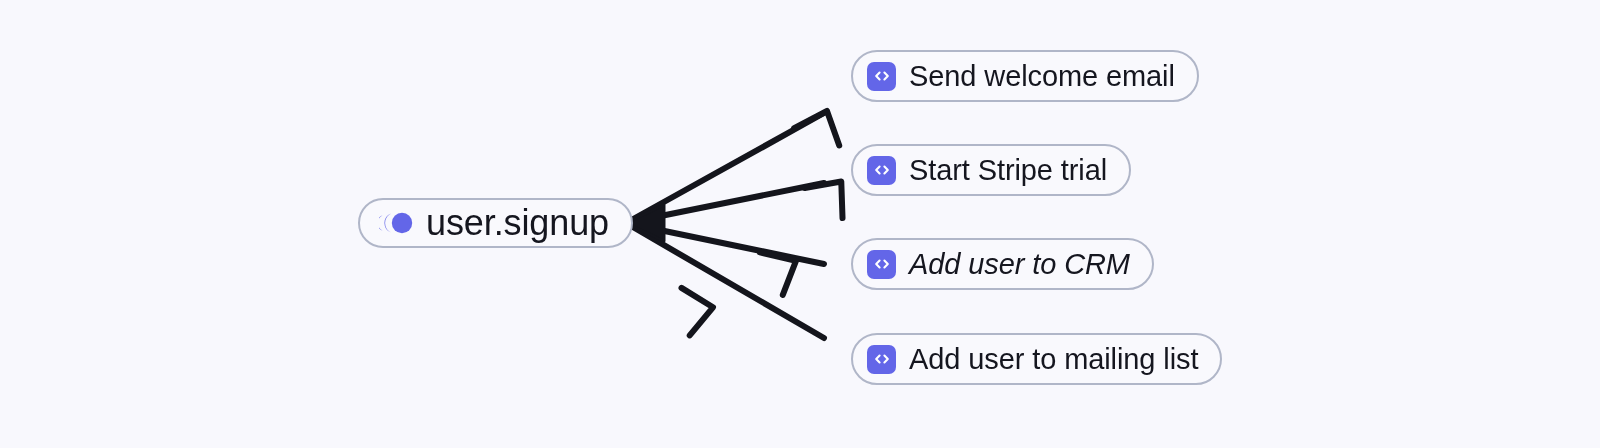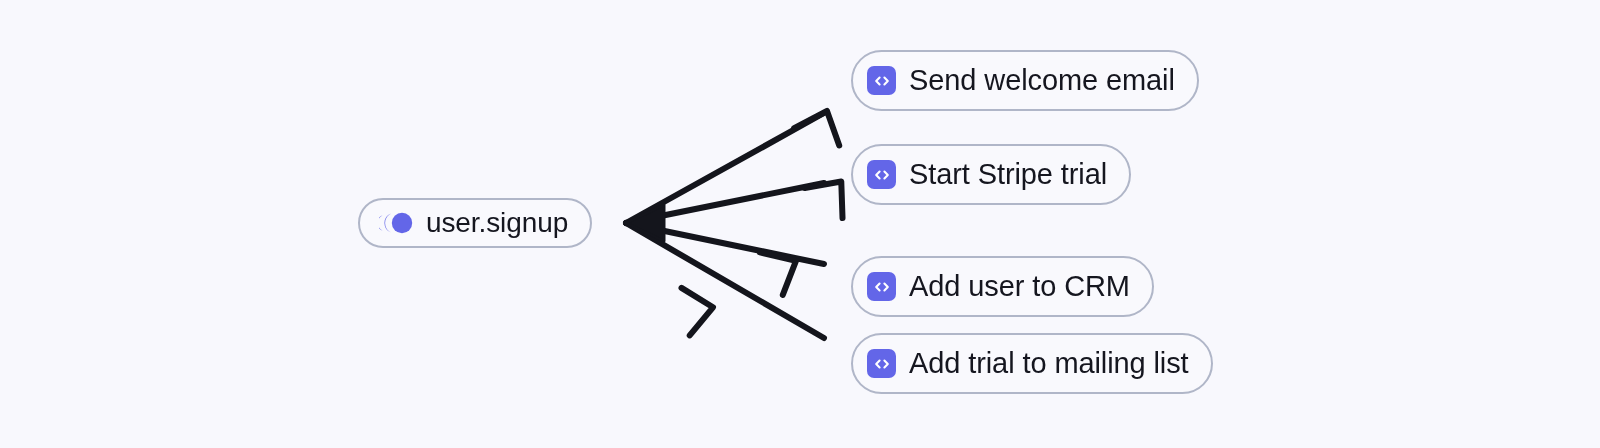--- a/index.html
+++ b/index.html
@@ -51,33 +51,33 @@
 
   
   .node.source {
     left: 358px;
     top: 198px;
     height: 50px;
     padding: 0 22px 0 19px;
     gap: 13px;
   }
   .node.source .node-label {
-    font-size: 28px;
+    font-size: 36px;
   }
 
   .pulse-icon {
     display: block;
     width: 34px;
     height: 22px;
     flex: 0 0 auto;
   }
 
   
   .node.target {
-    height: 61px;
+    height: 52px;
     padding: 0 22px 0 14px;
     gap: 13px;
   }
 
   .code-icon {
     display: flex;
     align-items: center;
     justify-content: center;
     width: 29px;
     height: 29px;
@@ -147,33 +147,33 @@
   <div class="node target" style="left:851px; top:144px;align-items:center;">
     <span class="code-icon">
       <svg viewBox="0 0 20 20" width="20" height="20" fill="none" stroke="#ffffff" stroke-width="2.1" stroke-linecap="round" stroke-linejoin="round">
         <polyline points="7.6,6.6 4.2,10 7.6,13.4"></polyline>
         <polyline points="12.4,6.6 15.8,10 12.4,13.4"></polyline>
       </svg>
     </span>
     <span class="node-label">Start Stripe trial</span>
   </div>
 
-  <div class="node target" style="left:851px; top:256px;">
+  <div class="node target" style="left:851px; top:238px;font-style:italic;">
     <span class="code-icon">
       <svg viewBox="0 0 20 20" width="20" height="20" fill="none" stroke="#ffffff" stroke-width="2.1" stroke-linecap="round" stroke-linejoin="round">
         <polyline points="7.6,6.6 4.2,10 7.6,13.4"></polyline>
         <polyline points="12.4,6.6 15.8,10 12.4,13.4"></polyline>
       </svg>
     </span>
     <span class="node-label">Add user to CRM</span>
   </div>
 
   <div class="node target" style="left:851px; top:333px;">
     <span class="code-icon">
       <svg viewBox="0 0 20 20" width="20" height="20" fill="none" stroke="#ffffff" stroke-width="2.1" stroke-linecap="round" stroke-linejoin="round">
         <polyline points="7.6,6.6 4.2,10 7.6,13.4"></polyline>
         <polyline points="12.4,6.6 15.8,10 12.4,13.4"></polyline>
       </svg>
     </span>
-    <span class="node-label">Add trial to mailing list</span>
+    <span class="node-label">Add user to mailing list</span>
   </div>
 
 </div>
 
 </body></html>

